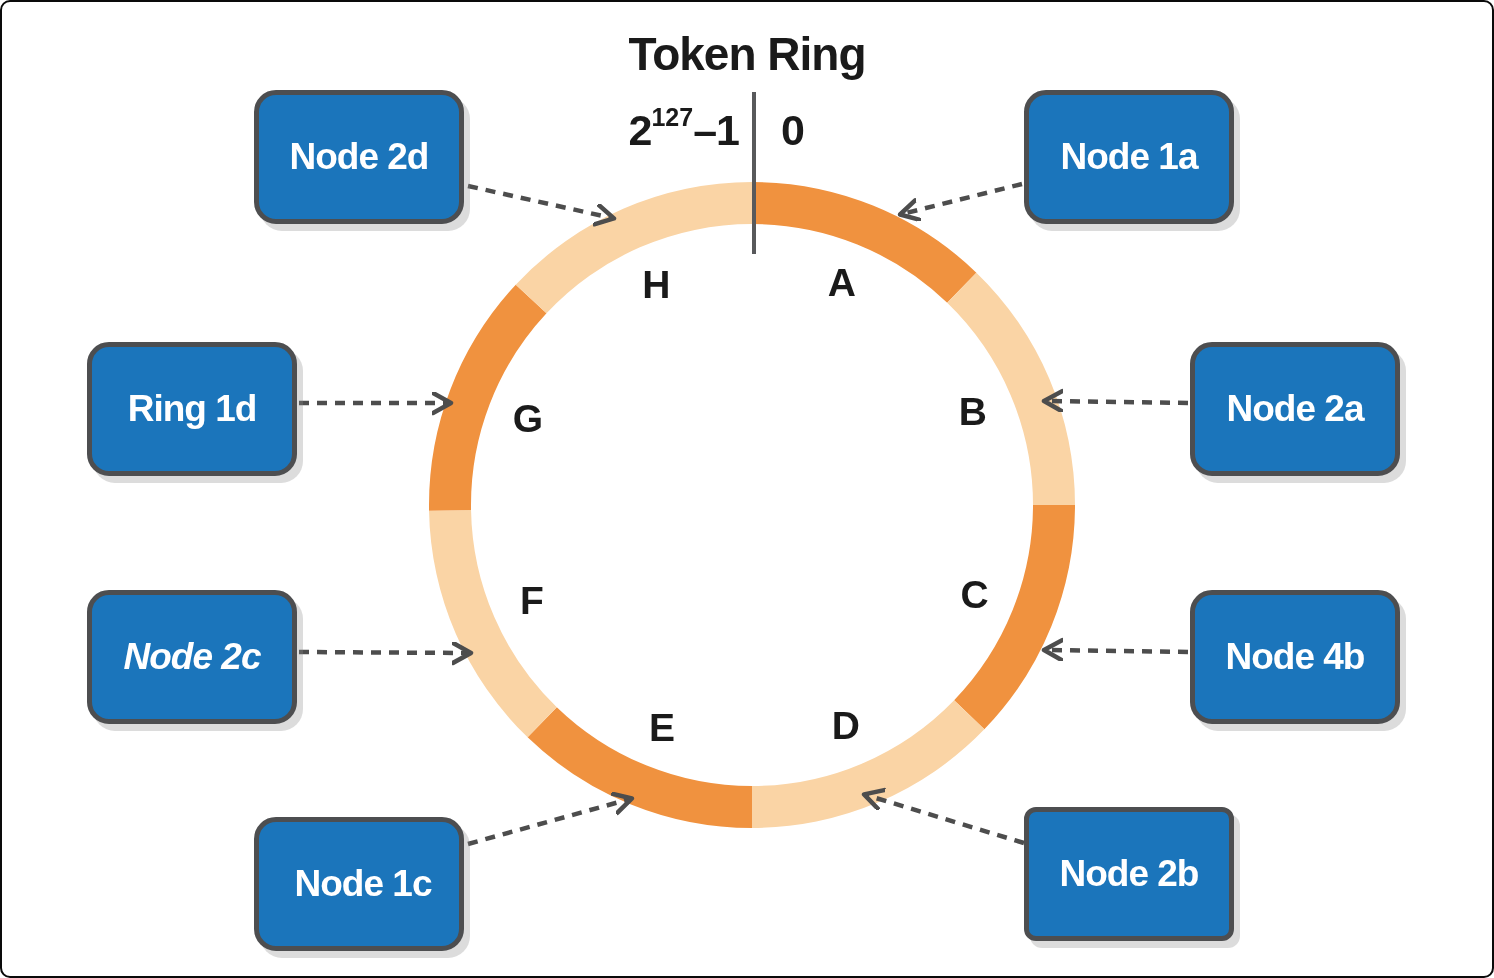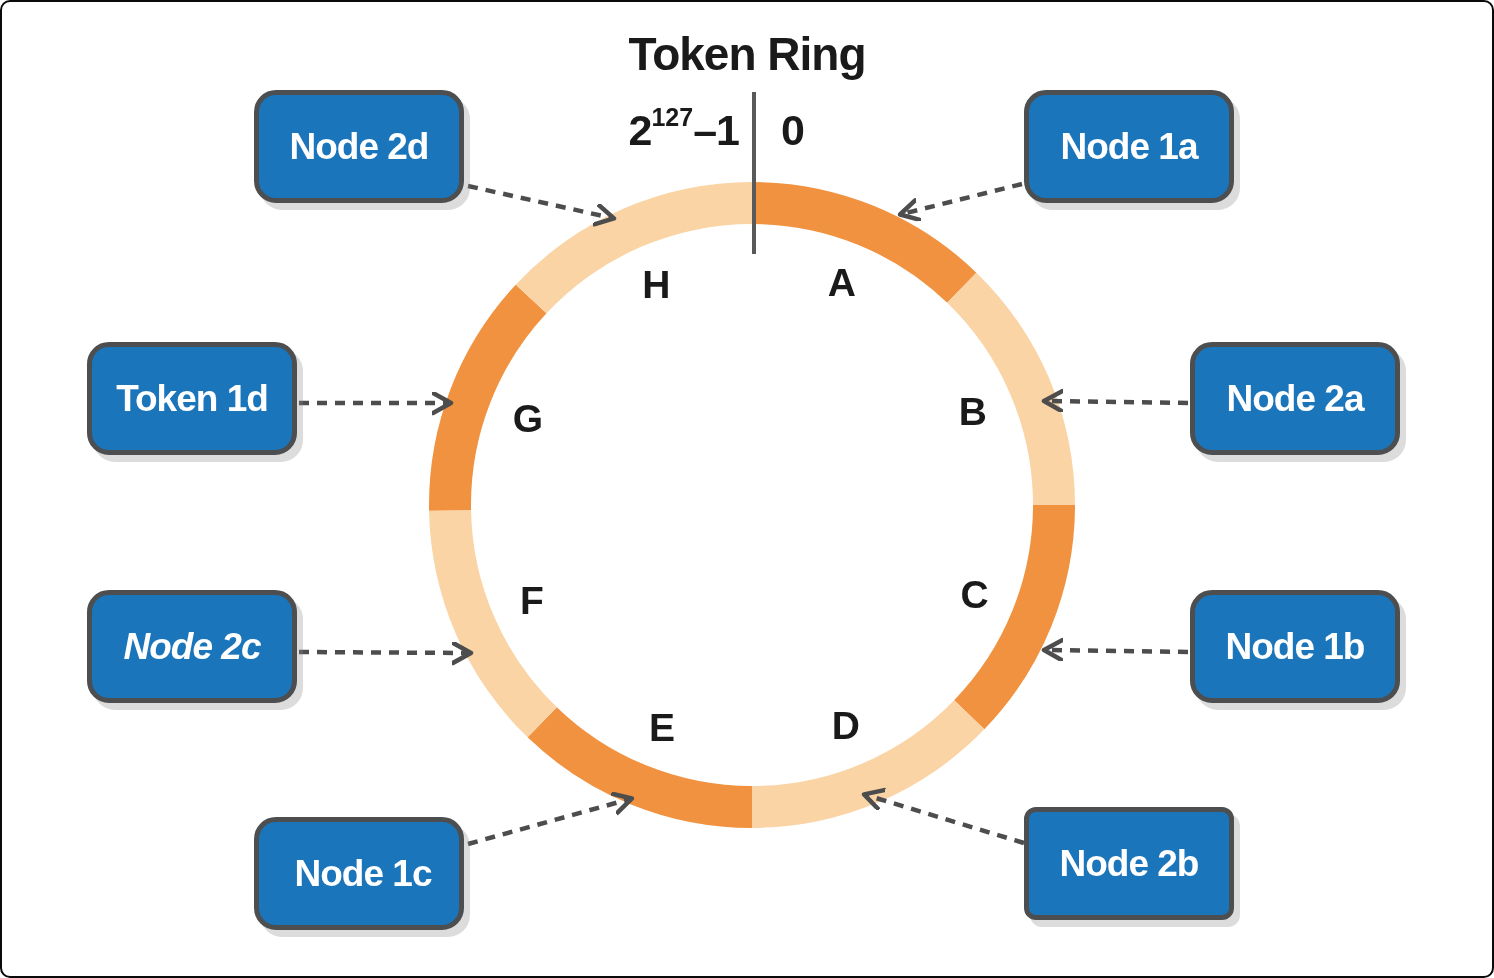--- a/index.html
+++ b/index.html
@@ -17,21 +17,21 @@
   }
   svg.scene { position:absolute; left:0; top:0; }
   .range-label {
     position:absolute; top:104px; font-size:43px; font-weight:bold;
     color:var(--text,#1a1a1a); letter-spacing:-1px; white-space:nowrap;
   }
   .range-label.left { left:737px; transform:translateX(-100%); }
   .range-label.right { left:779px; }
   .range-label sup { font-size:25px; position:relative; top:-4px; letter-spacing:0; }
   .node {
-    position:absolute; width:210px; height:113px; box-sizing:border-box;
+    position:absolute; width:210px; height:134px; box-sizing:border-box;
     background:var(--node-fill,#1B75BB);
     border:5px solid var(--node-border,#4D4E50);
     border-radius:22px;
     display:flex; align-items:center; justify-content:center;
     box-shadow:6px 7px 0 rgba(140,140,140,0.30);
   }
   .node-label {
     color:var(--node-text,#ffffff); font-size:37px; font-weight:bold;
     letter-spacing:-1px; white-space:nowrap;
   }
@@ -89,30 +89,30 @@
   <div class="range-label left"><span>2</span><sup>127</sup><span>–1</span></div>
   <div class="range-label right">0</div>
 
   <div class="node" style="left: 252px; top: 88px;">
       <span class="node-label">Node 2d</span>
     </div>
   <div class="node" style="left: 1022px; top: 88px;">
       <span class="node-label">Node 1a</span>
     </div>
   <div class="node" style="left: 85px; top: 340px;">
-      <span class="node-label">Token 1d</span>
+      <span class="node-label">Ring 1d</span>
     </div>
   <div class="node" style="left: 1188px; top: 340px; text-align: center;">
       <span class="node-label">Node 2a</span>
     </div>
   <div class="node" style="left: 85px; top: 588px; font-style: italic;">
       <span class="node-label">Node 2c</span>
     </div>
   <div class="node" style="left: 1188px; top: 588px;">
-      <span class="node-label">Node 1b</span>
+      <span class="node-label">Node 4b</span>
     </div>
   <div class="node" style="left: 252px; top: 815px; padding-left: 8px;">
       <span class="node-label">Node 1c</span>
     </div>
   <div class="node" style="left: 1022px; top: 805px; border-radius: 12px;">
       <span class="node-label">Node 2b</span>
     </div>
 
 </div>
 

